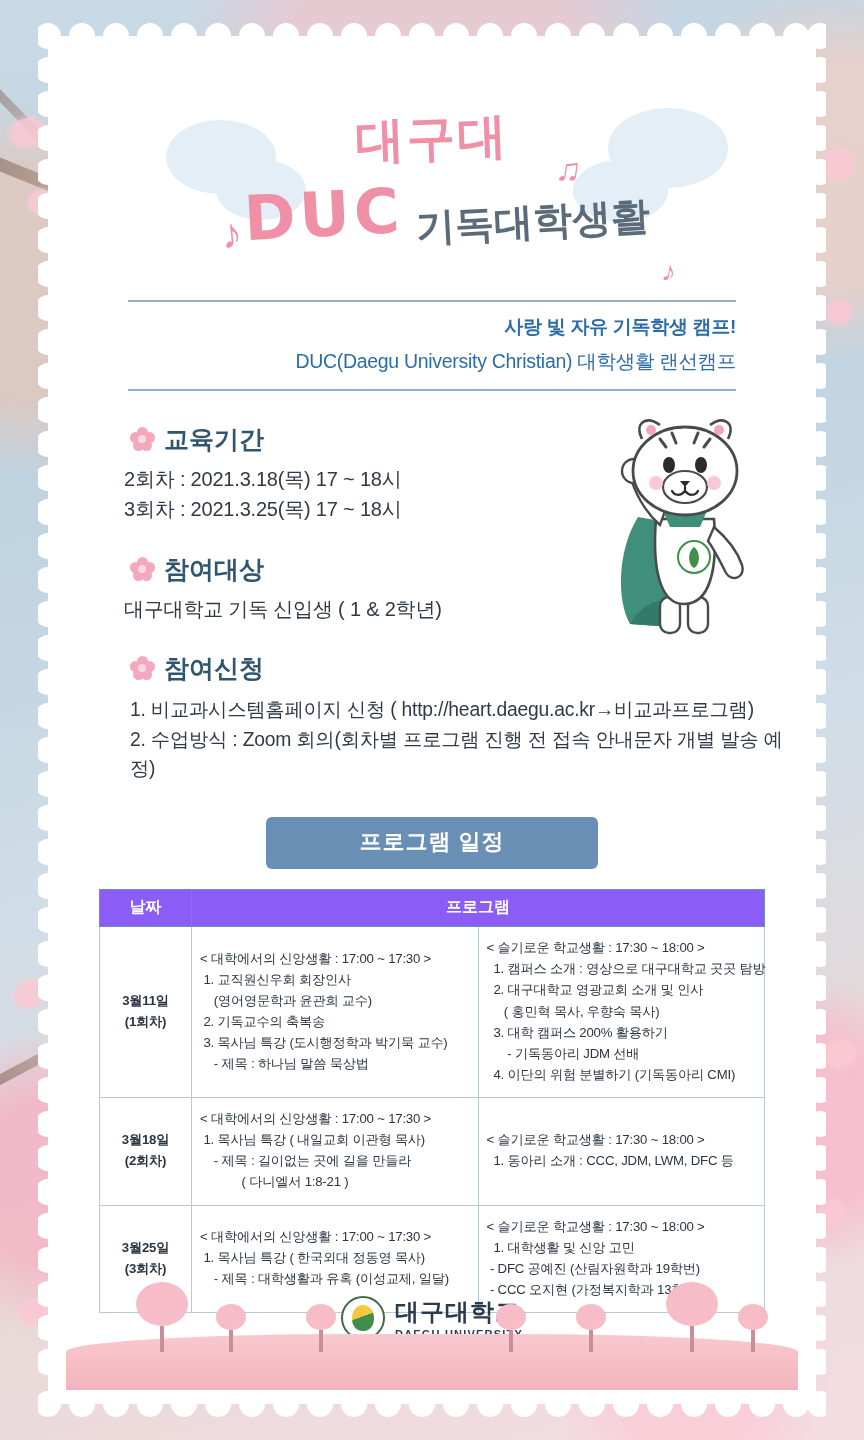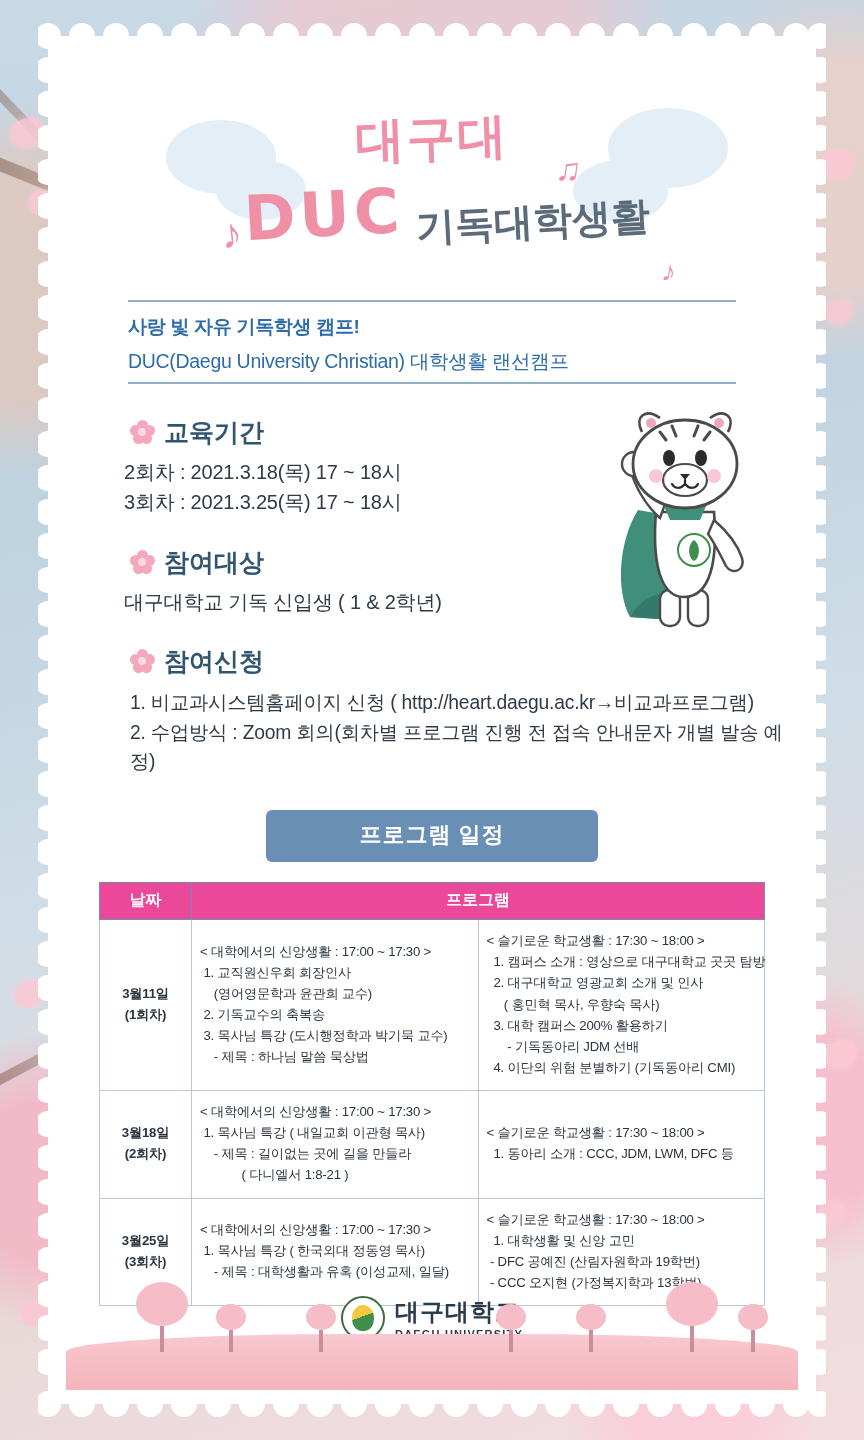--- a/index.html
+++ b/index.html
@@ -90,22 +90,22 @@
   .note { position: absolute; color: #ef90a6; font-size: 34px; }
   .n1 { left: 490px; top: 100px; transform: rotate(8deg); }
   .n2 { left: 155px; top: 160px; transform: rotate(-6deg); font-size: 42px; }
   .n3 { left: 596px; top: 206px; transform: rotate(10deg); font-size: 28px; }
 
   
   .band {
     margin: 0 62px;
     border-top: 2px solid #8fb0cc;
     border-bottom: 2px solid #8fb0cc;
-    padding: 12px 0 7px;
-    text-align: left;
+    padding: 12px 0 14px;
+    text-align: right;
     color: #2d6ca8;
   }
   .band .l1 { font-size: 19px; font-weight: bold; letter-spacing: -0.3px; }
   .band .l2 { font-size: 19.5px; margin-top: 8px; letter-spacing: -0.3px; }
 
   
   .info { position: relative; padding: 26px 0 0 46px; color: #2f3a46; }
   .sec-h {
     display: flex; align-items: center; gap: 9px;
     font-size: 25px; font-weight: bold; color: #30566f;
@@ -139,21 +139,21 @@
     font-size: 22px; font-weight: bold;
     padding: 10px 0 12px; border-radius: 6px;
     letter-spacing: 1px;
   }
   table.sched {
     width: 666px; margin: 20px auto 0;
     border-collapse: collapse;
     table-layout: fixed;
   }
   table.sched th {
-    background: #ec4899; color: #fff;
+    background: #8b5cf6; color: #fff;
     font-size: 16px; font-weight: bold;
     padding: 7px 0 8px;
     border: 1px solid #6a8fb5;
   }
   table.sched td {
     border: 1px solid #b9c9d6;
     vertical-align: middle;
     font-size: 13.2px;
     color: #2b3540;
     padding: 10px 8px 12px;

